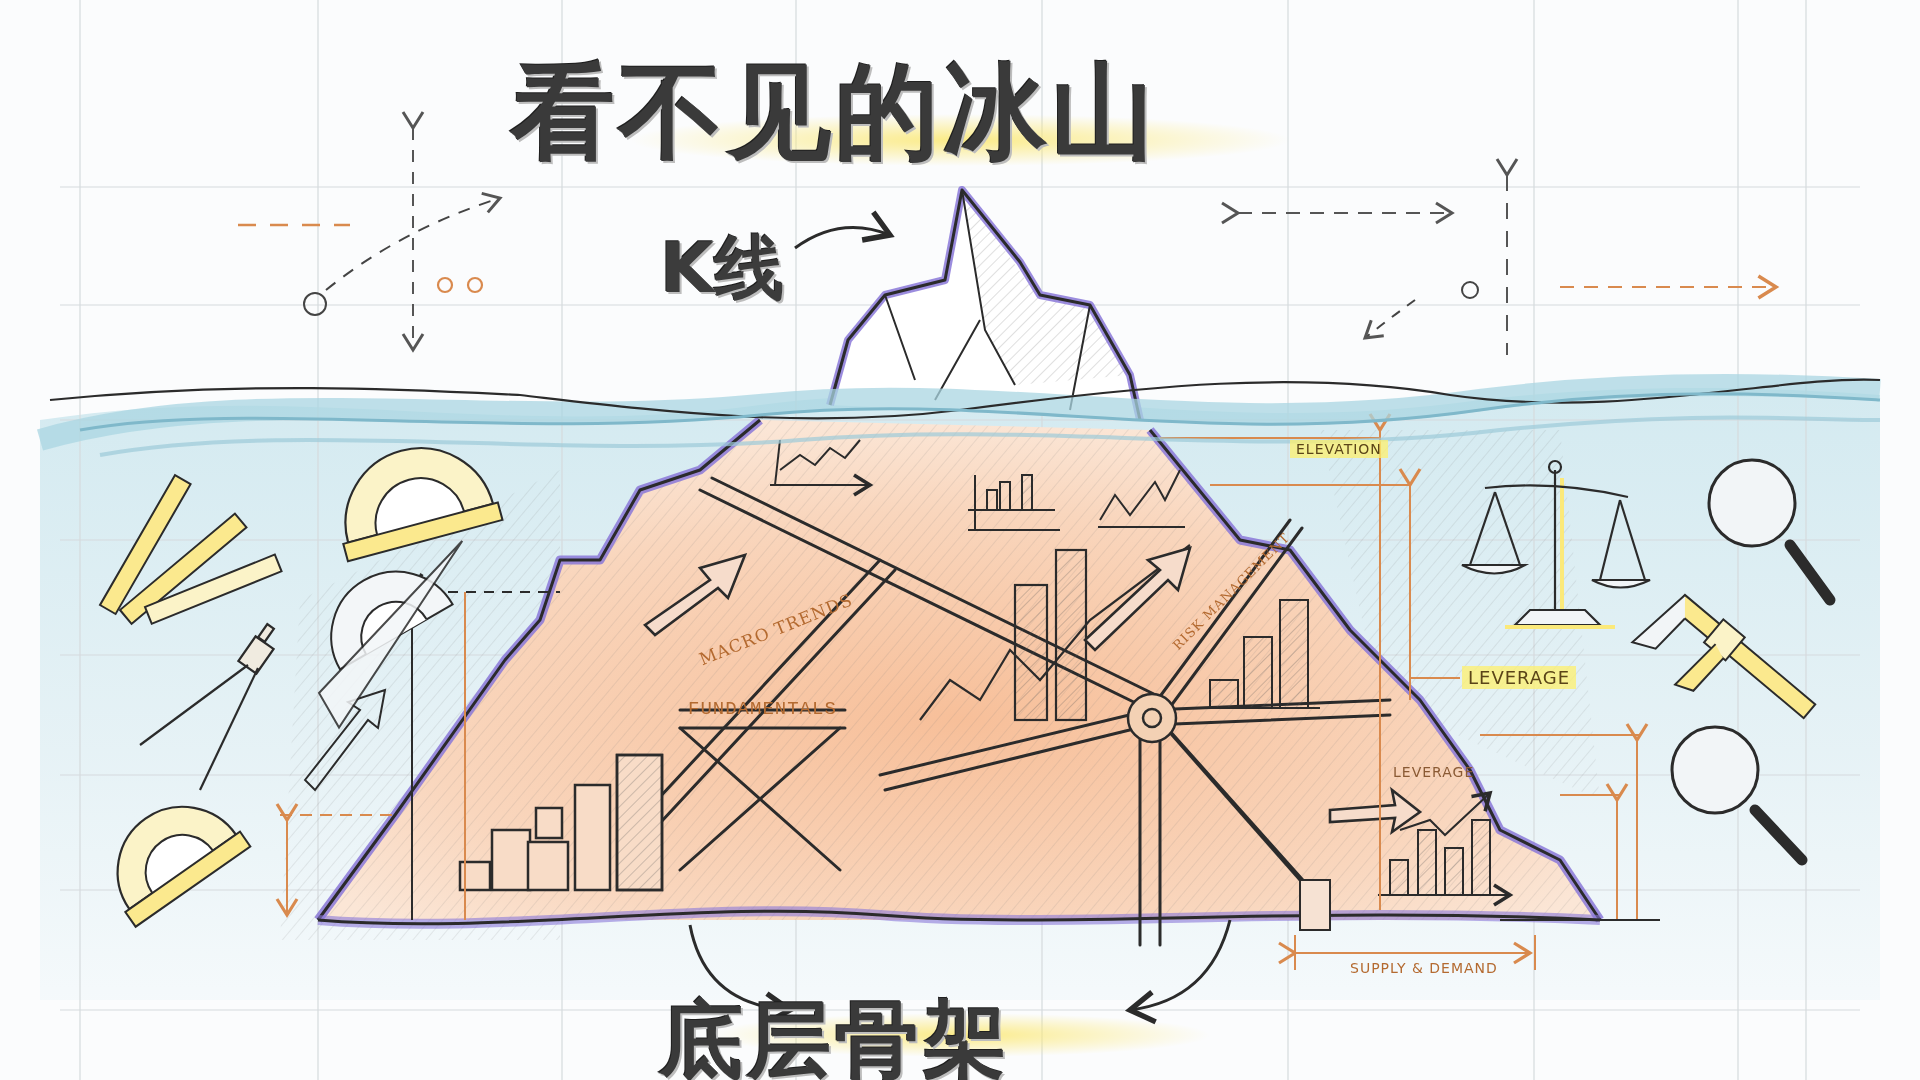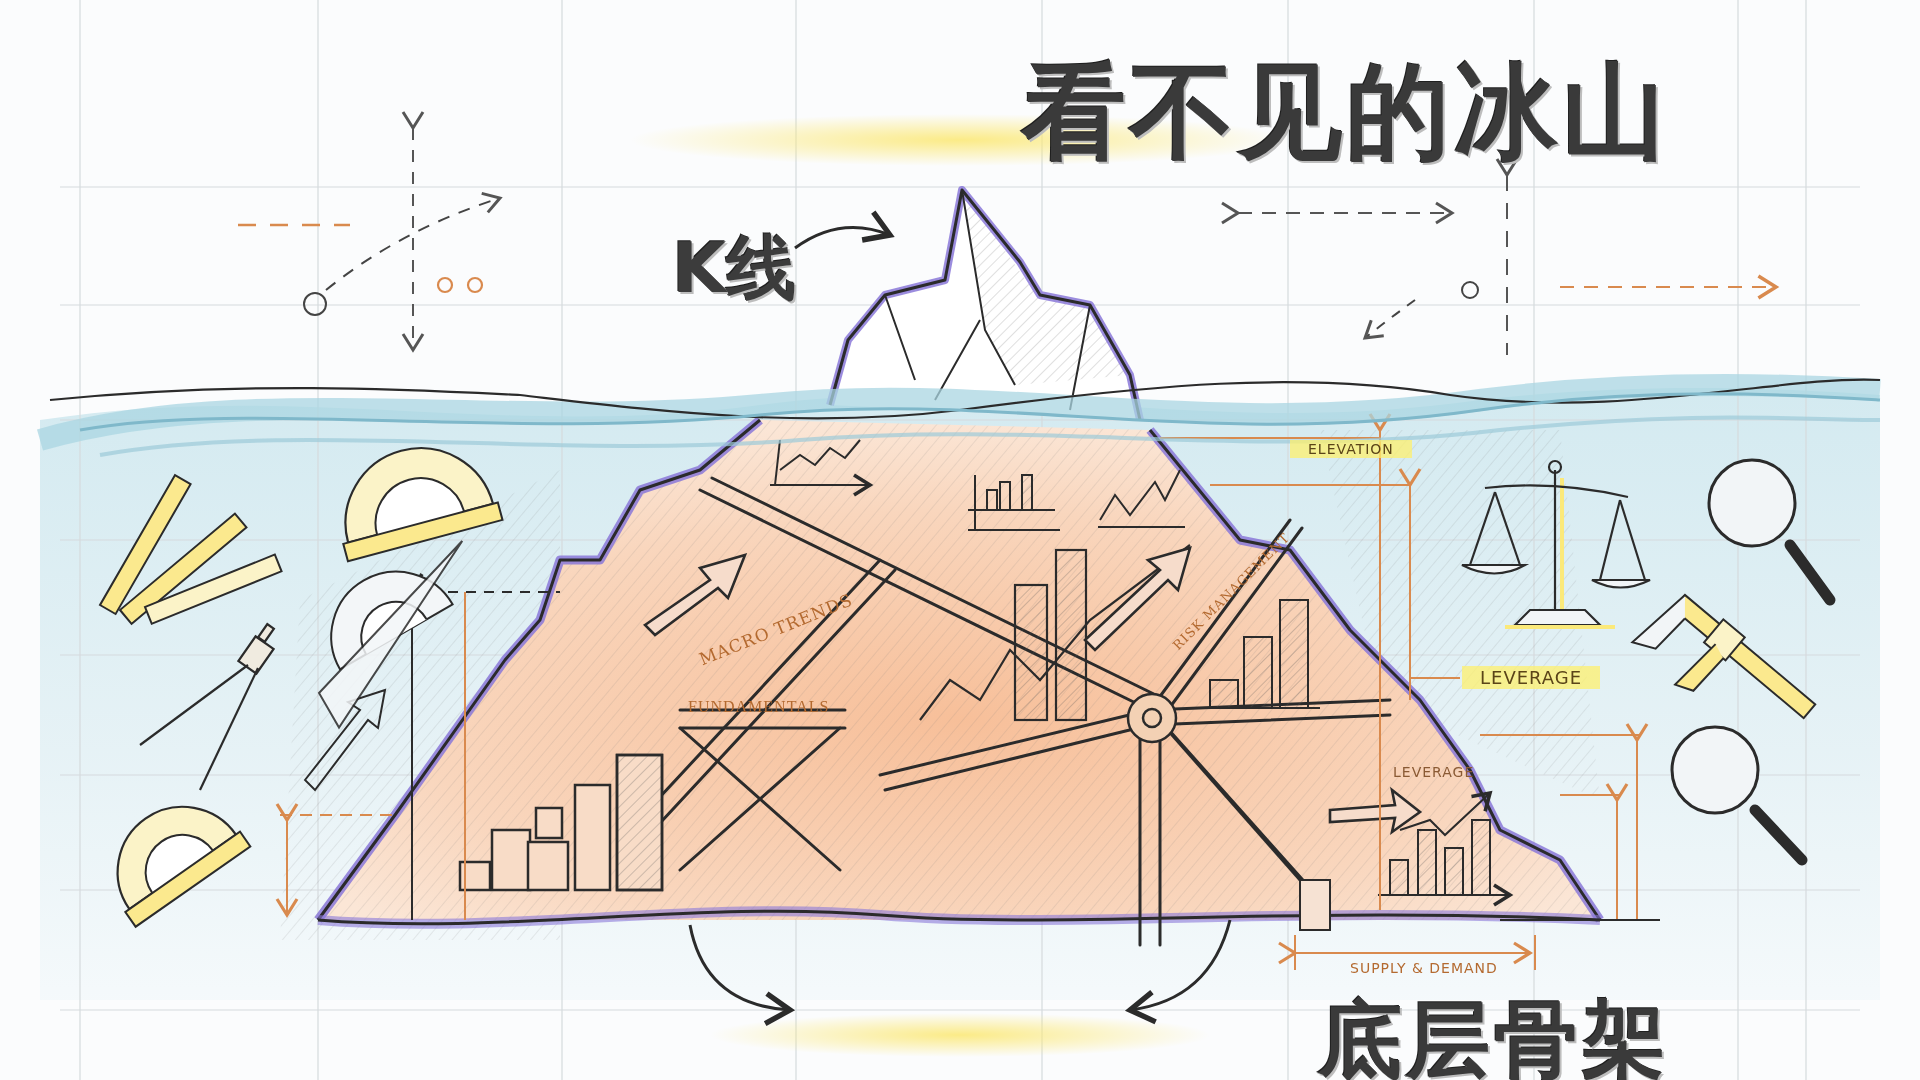--- a/index.html
+++ b/index.html
@@ -3,38 +3,37 @@
 <meta charset="utf-8">
 <style>
   html, body { margin: 0; padding: 0; }
   body {
     width: 1920px; height: 1080px; overflow: hidden; position: relative;
     background: #fbfcfd;
     font-family: "DejaVu Sans", sans-serif;
   }
   #canvas { position: absolute; left: 0; top: 0; width: 1920px; height: 1080px; }
   .title {
-    position: absolute; left: 0; width: 1670px; text-align: right;
+    position: absolute; left: 0; width: 1670px; text-align: center;
     font-family: "DejaVu Sans", sans-serif; font-weight: bold;
     color: #3a3a3a; letter-spacing: 4px;
     text-shadow: 2px 2px 0 #bdbdbd, -1px -1px 0 #1f1f1f;
   }
   .title-main { top: 52px; font-size: 104px; line-height: 120px; }
   .title-bottom { top: 990px; font-size: 84px; line-height: 100px; }
   .label-k {
     position: absolute; left: 660px; top: 222px; font-size: 70px; font-weight: bold;
     color: #3c3c3c; text-shadow: 2px 2px 0 #bdbdbd, -1px -1px 0 #1f1f1f;
     font-family: "DejaVu Sans", sans-serif;
-    margin-left: 12px;
   }
   .tag {
     position: absolute; font-family: "DejaVu Sans", sans-serif;
     color: #b46a30; letter-spacing: 1px; white-space: nowrap;
   }
-  .tag.hl { background: rgba(253, 240, 110, 0.75); padding: 1px 18px; color: #5a4418; }
+  .tag.hl { background: rgba(253, 240, 110, 0.75); padding: 1px 6px; color: #5a4418; }
   .tag.rot { transform-origin: left center; }
 </style>
 </head>
 <body>
 
 <svg id="canvas" viewBox="0 0 1920 1080" xmlns="http://www.w3.org/2000/svg">
   <defs>
     <pattern id="hatch" width="8" height="8" patternUnits="userSpaceOnUse" patternTransform="rotate(45)">
       <line x1="0" y1="0" x2="0" y2="8" stroke="#555" stroke-width="1" opacity="0.55"></line>
     </pattern>
@@ -308,14 +307,14 @@
 
 <div class="title title-main">看不见的冰山</div>
 <div class="label-k">K线</div>
 <div class="title title-bottom">底层骨架</div>
 
 <div class="tag hl" style="left:1290px; top:440px; font-size:14px;">ELEVATION</div>
 <div class="tag hl" style="left:1462px; top:666px; font-size:18px;">LEVERAGE</div>
 <div class="tag" style="left:1393px; top:764px; font-size:14px; color:#8a5a34;">LEVERAGE</div>
 <div class="tag" style="left:1350px; top:960px; font-size:14px;text-align:right;">SUPPLY &amp; DEMAND</div>
 <div class="tag rot" style="left:700px; top:650px; font-size:17px; transform:rotate(-22deg); font-family:'DejaVu Serif', serif;">MACRO TRENDS</div>
-<div class="tag" style="left:688px; top:698px; font-size:16px; font-family:Liberation Serif, serif;">FUNDAMENTALS</div>
+<div class="tag" style="left:688px; top:698px; font-size:19px; font-family:Liberation Mono, monospace;">FUNDAMENTALS</div>
 <div class="tag rot" style="left:1175px; top:640px; font-size:13px; transform:rotate(-45deg); font-family:'DejaVu Serif', serif;">RISK MANAGEMENT</div>
 
 </body></html>

